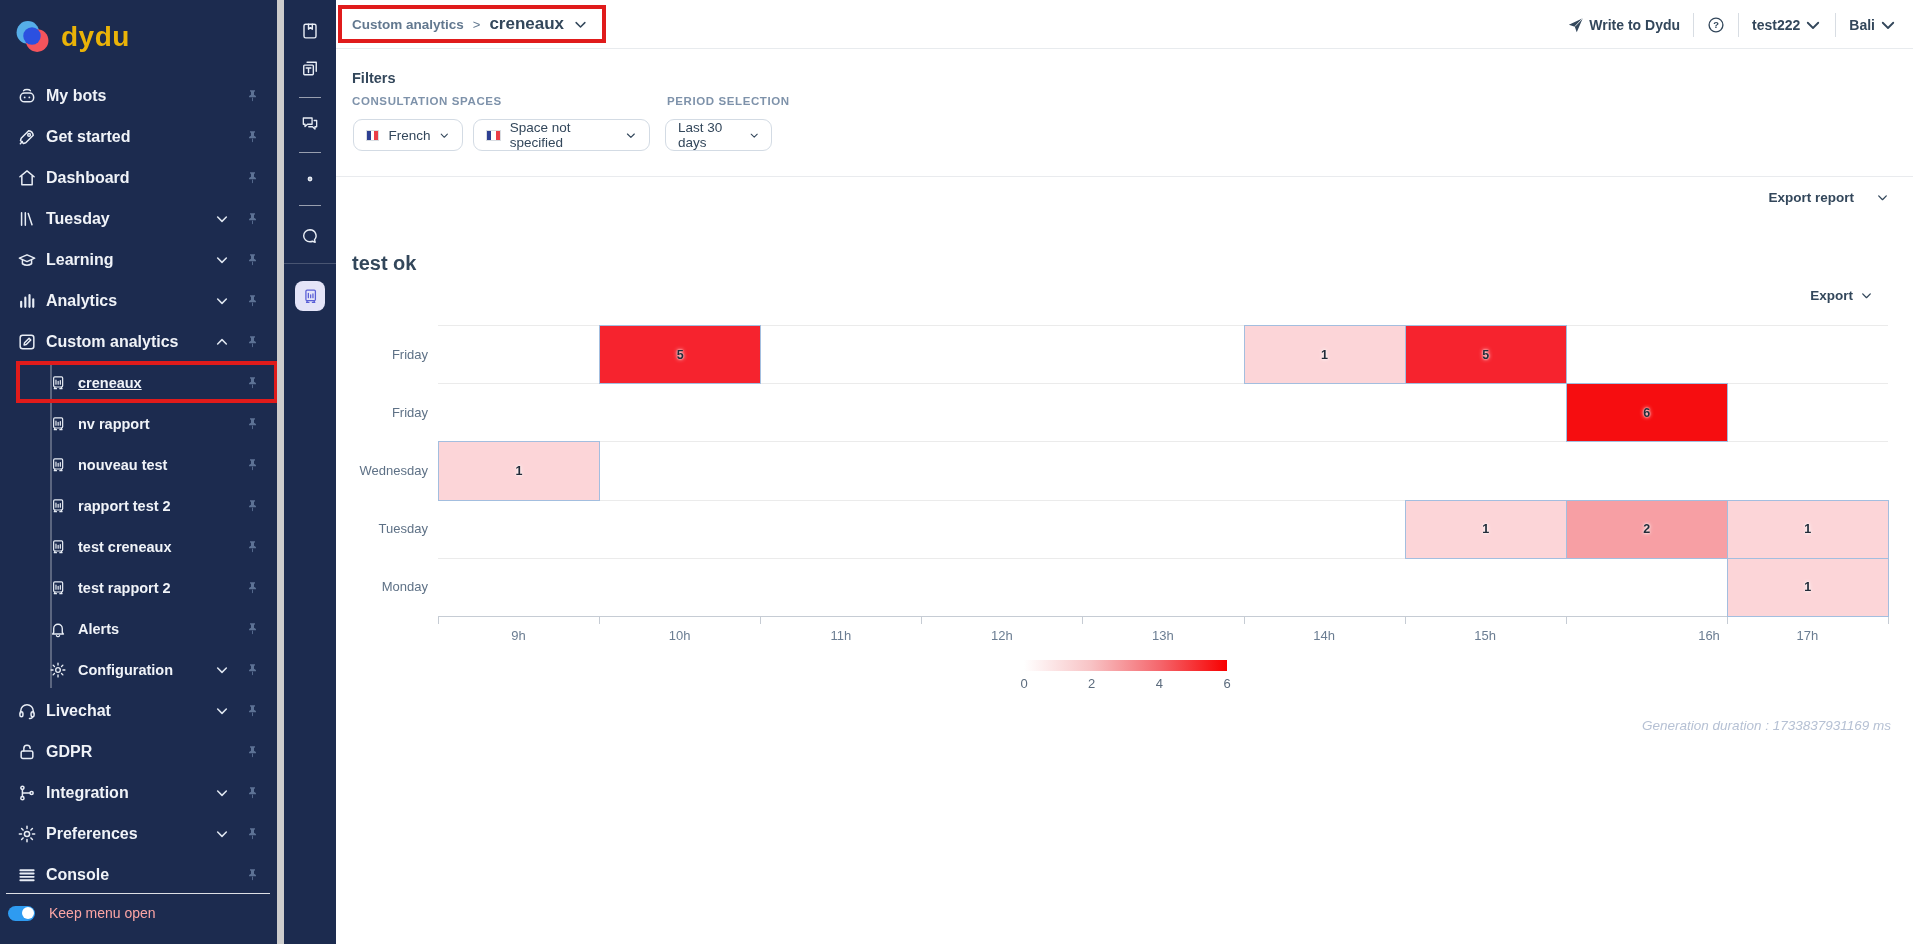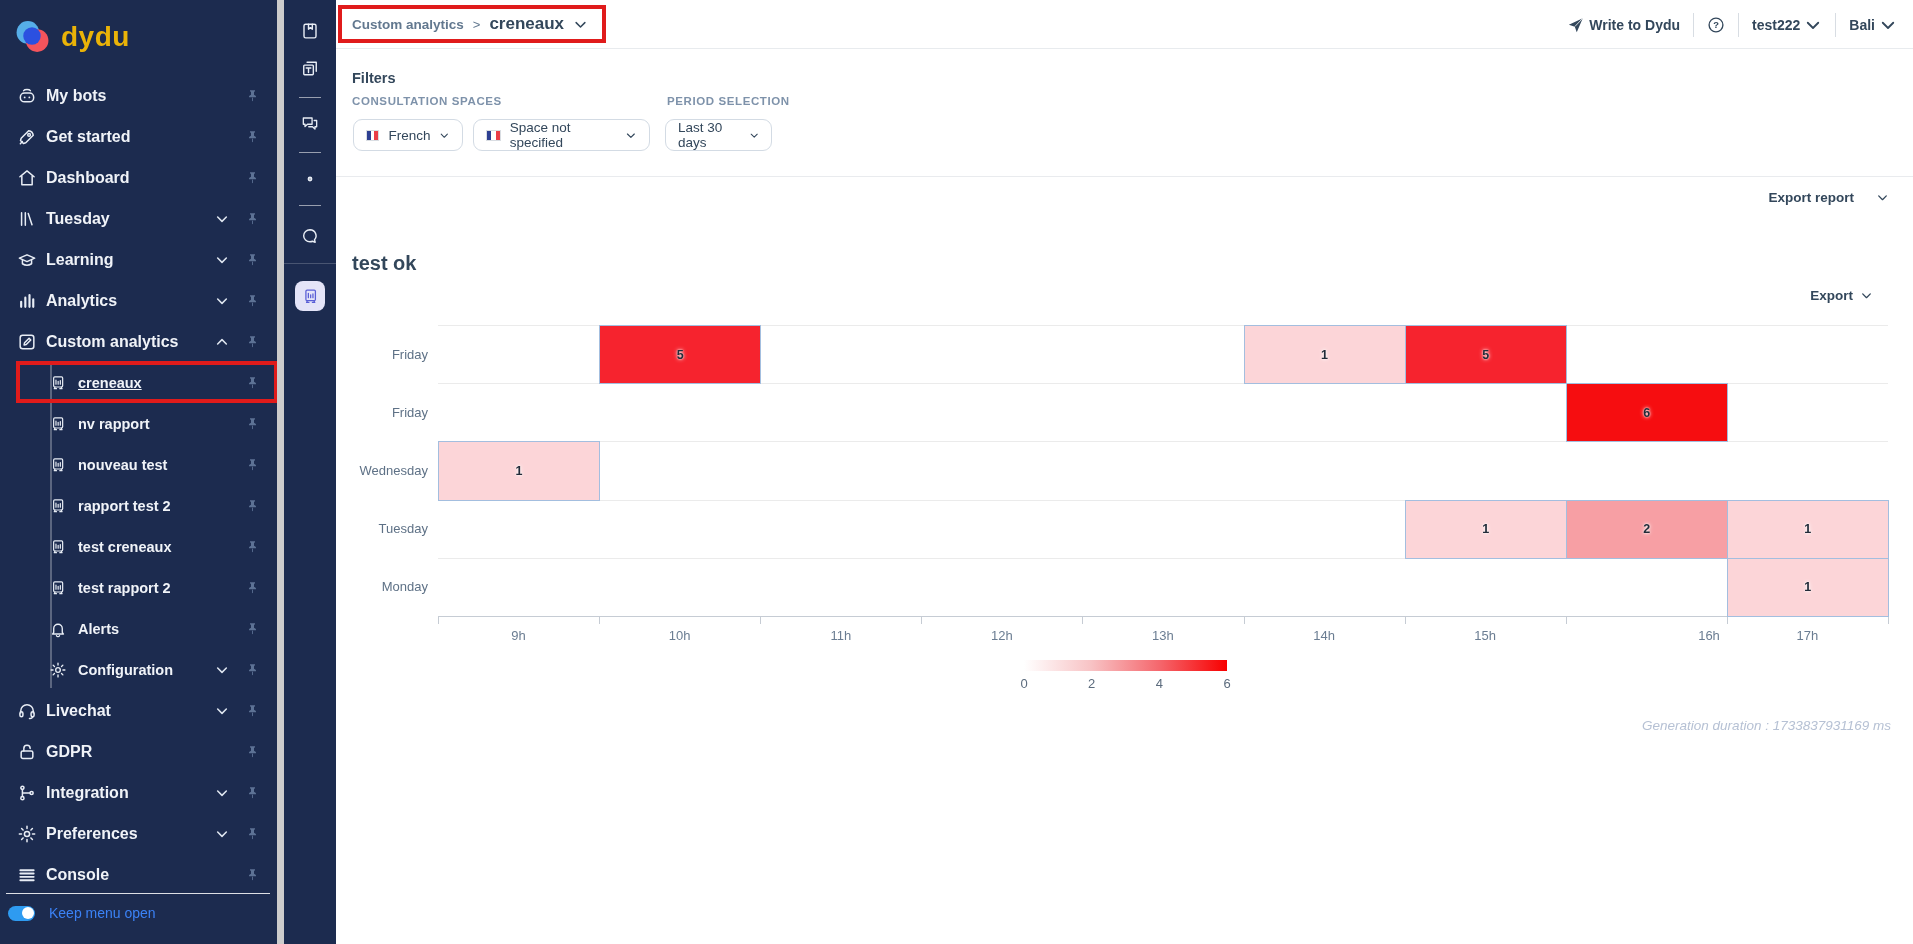--- a/index.html
+++ b/index.html
@@ -17,21 +17,21 @@
   .nav-item.sub .nav-label { left:78px; font-size:14.5px; }
   .nav-item.active .nav-label { font-weight:bold; text-decoration:underline; }
   .nav-chevron { position:absolute; left:214px; width:16px; height:16px; color:#dfe6f0; }
   .nav-pin { position:absolute; left:245px; width:15px; height:15px; color:#5d7295; }
   .indent-line { position:absolute; left:50px; top:363px; width:2px; height:325px; background:rgba(255,255,255,.28); }
   .creneaux-box { position:absolute; left:16px; top:361px; width:262px; height:42px; border:4px solid #e01b1b; pointer-events:none; }
   .sidebar-footer-divider { position:absolute; left:6px; top:893px; width:264px; height:1px; background:rgba(255,255,255,.85); }
   .keep-open { position:absolute; left:8px; top:905px; display:flex; align-items:center; gap:14px; }
   .toggle { width:27px; height:15px; border-radius:8px; background:#2e9bf1; position:relative; cursor:pointer; }
   .toggle .knob { position:absolute; right:1.5px; top:1.5px; width:12px; height:12px; border-radius:50%; background:#fff; }
-  .keep-open-label { font-size:14px; color:#3b82f6; }
+  .keep-open-label { font-size:14px; color:#fca5a5; }
   
   .scroll-strip { position:absolute; left:277px; top:0; width:7px; height:944px; background:#cccccc; }
   .rail { position:absolute; left:284px; top:0; width:52px; height:944px; background:#1c2b4f; }
   .rail-icon { position:absolute; left:50%; transform:translate(-50%,-50%); width:20px; height:20px; color:#e8edf5; cursor:pointer; }
   .rail-divider { position:absolute; left:50%; transform:translateX(-50%); width:22px; height:1px; background:rgba(255,255,255,.55); }
   .rail-section { position:absolute; left:0; width:52px; height:1px; background:rgba(255,255,255,.2); }
   .rail-active { position:absolute; left:50%; transform:translate(-50%,-50%); width:30px; height:30px; border-radius:8px; background:#e4e4f8; display:flex; align-items:center; justify-content:center; color:#5a5fd6; cursor:pointer; }
   .rail-active svg { width:19px; height:19px; }
   
   .main { position:absolute; left:336px; top:0; width:1577px; height:944px; background:#fff; }

